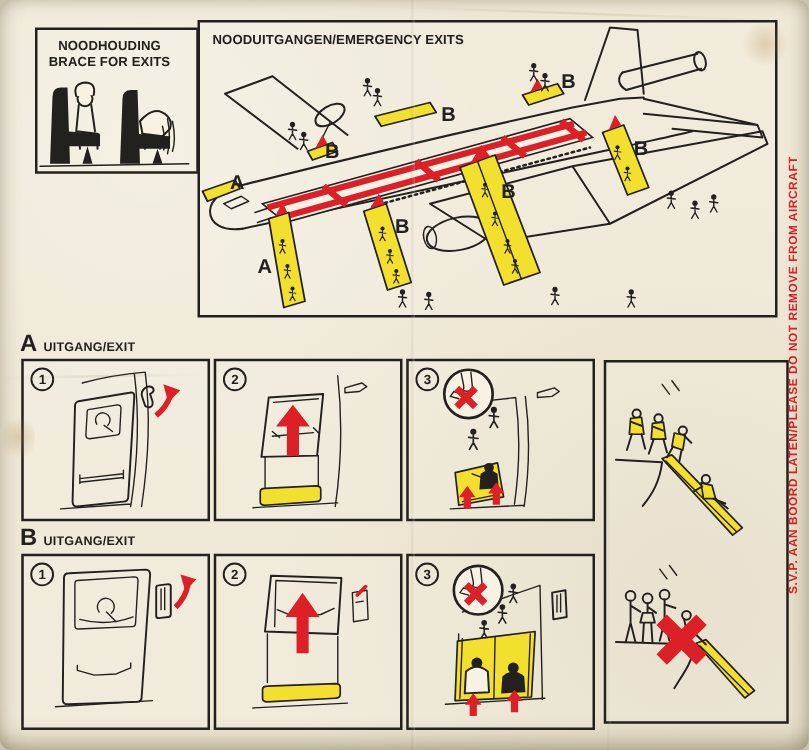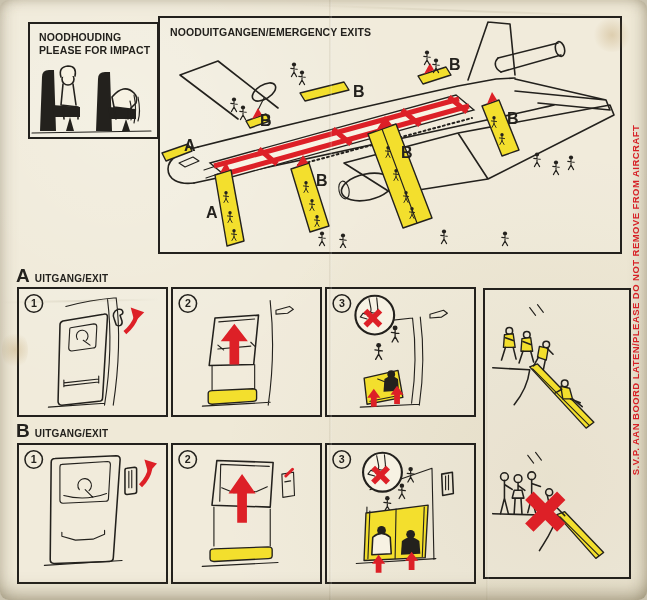--- a/index.html
+++ b/index.html
@@ -17,21 +17,21 @@
                      inset 14px 0 18px -14px rgba(96,84,52,.30);}
   .crease-v{position:absolute;top:0;bottom:0;width:3px;pointer-events:none;
          background:linear-gradient(90deg, rgba(110,96,60,.16), rgba(255,255,255,.25));}
   .crease-d{position:absolute;height:2px;pointer-events:none;opacity:.35;
          background:linear-gradient(90deg, rgba(110,96,60,.0), rgba(110,96,60,.35), rgba(110,96,60,.0));}
   .stain{position:absolute;border-radius:50%;pointer-events:none;
          background:radial-gradient(circle, rgba(170,130,60,.28), rgba(170,130,60,0) 70%);}
 
   .box{position:absolute;border:2px solid var(--ink,#23211d);background:rgba(255,255,255,.12);}
   .brace-title{position:absolute;left:9px;top:7px;color:var(--ink,#23211d);
-         font-weight:700;font-size:10.5px;line-height:1.25;letter-spacing:.1px;}
+         font-weight:700;font-size:10.5px;line-height:1.25;letter-spacing:.1px;text-align:center;}
   .exits-title{position:absolute;left:10px;top:8px;color:var(--ink,#23211d);
          font-weight:700;font-size:10.5px;letter-spacing:.1px;}
 
   .sec-head{position:absolute;display:flex;align-items:baseline;gap:5px;color:var(--ink,#23211d);}
   .sec-letter{font-size:19px;font-weight:800;line-height:1;}
   .sec-label{font-size:10px;font-weight:700;letter-spacing:.2px;}
 
   .side-note{position:absolute;left:624px;top:0;width:22px;height:600px;}
   .side-note span{position:absolute;left:50%;top:50%;
          transform:translate(-50%,-50%) rotate(-90deg);white-space:nowrap;
@@ -73,21 +73,21 @@
         <circle r="20" class="insetbg"></circle>
         <path class="sk pthin" d="M-6,-17 L-4,-7 C-3,-2 -8,0 -12,-2 L-15,2 L-8,4 M2,-18 L3,-8 C4,-3 0,-1 -4,-3 L-7,1"></path>
         <use href="#nox" transform="translate(-2,3) scale(0.68)"></use>
       </g>
     </defs>
   </svg>
 
   <div class="box" style="left:28px;top:22px;width:127px;height:113px;">
     <div class="brace-title">
       <div>NOODHOUDING</div>
-      <div>PLEASE FOR IMPACT</div>
+      <div>BRACE FOR EXITS</div>
     </div>
     <svg style="left:0;top:33px;" width="123" height="78" viewBox="0 0 123 78">
 
       <path class="fi" d="M10,74 L12,20 Q12,13 19,13 L24,13 L26,74 Z"></path>
       <path class="fi" d="M22,48 L50,50 L50,60 L24,60 Z M40,60 L44,74 L36,74 Z"></path>
 
       <circle cx="38" cy="22" r="6" class="fw sk"></circle>
       <path class="fw sk" d="M31,20 Q28,10 38,9 Q47,9 45,19"></path>
       <path class="sk" d="M33,27 L31,48 M43,27 L46,48 M31,48 L48,50 M48,50 L48,62 M33,50 L34,62"></path>
 

